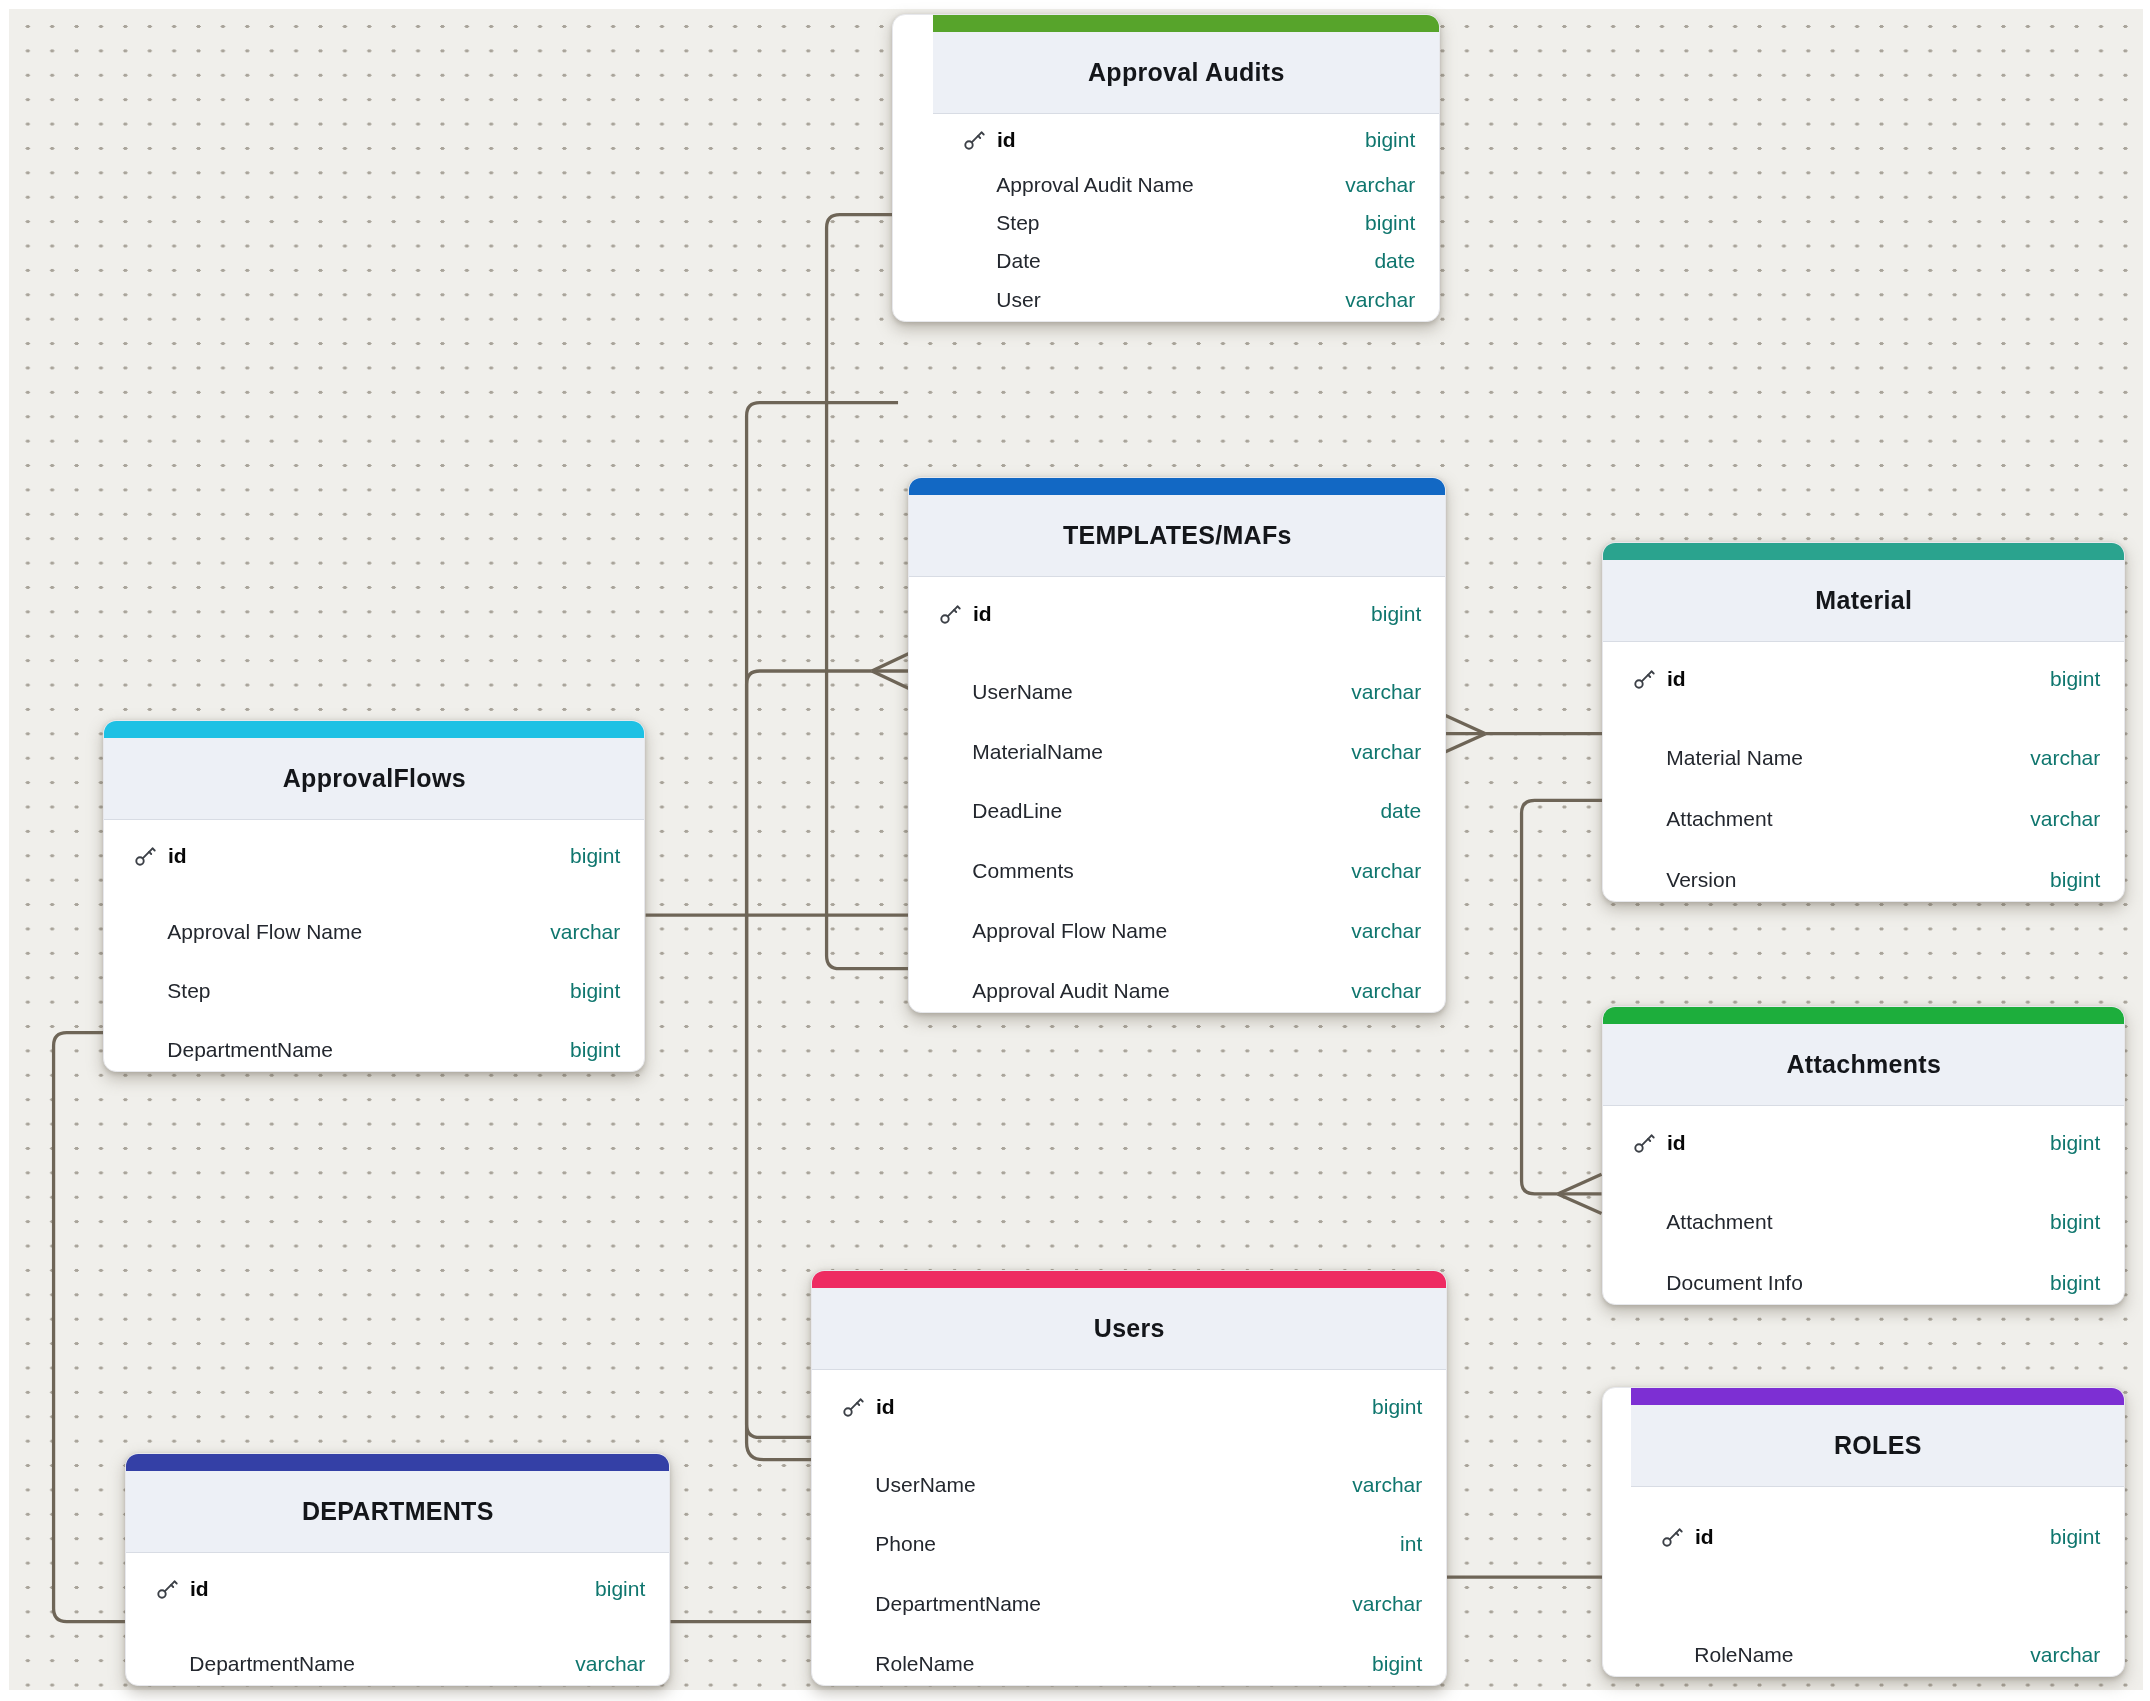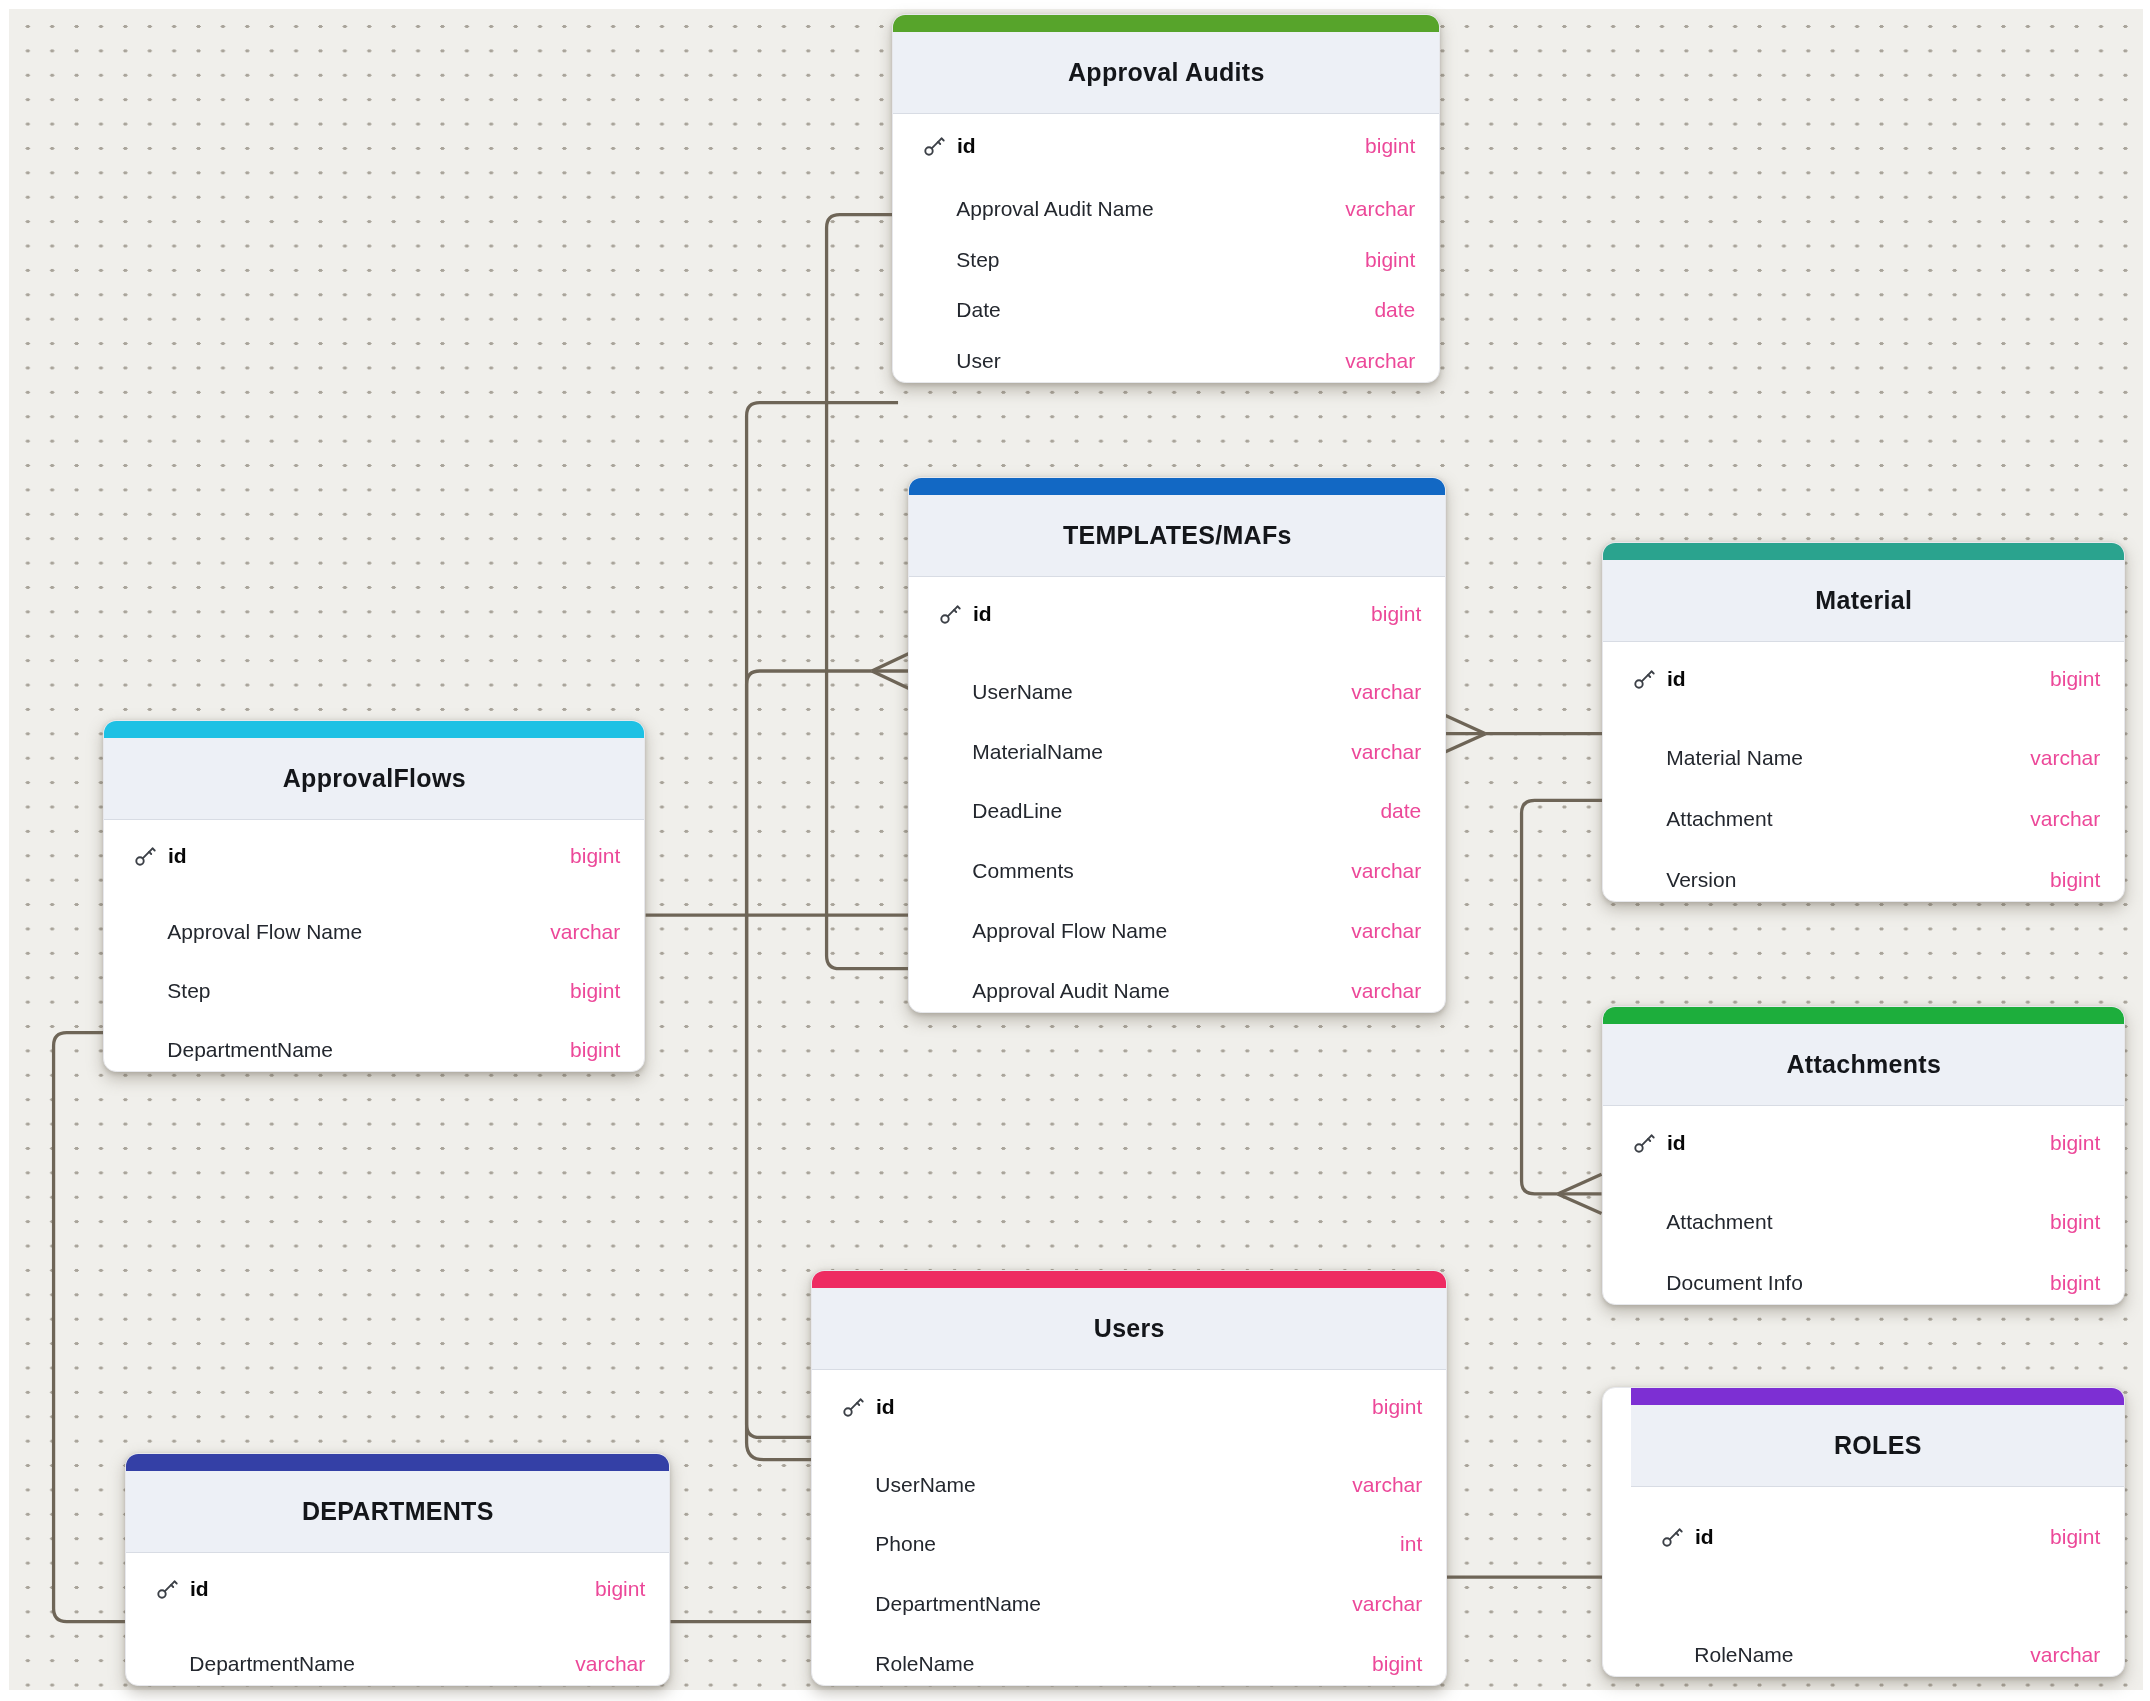--- a/index.html
+++ b/index.html
@@ -72,21 +72,21 @@
     white-space: nowrap;
   }
   .row.nopk { padding-left: 63px; align-items: flex-end; }
   .key-icon {
     width: 24px; height: 24px;
     flex: 0 0 24px;
     display: inline-block;
   }
   .fname { color: #23272e; }
   .fname.pk { font-weight: bold; color: #070707; margin-left: 10.6px; }
-  .ftype { margin-left: auto; color: #ec4899; padding-left: 26.4px; }
+  .ftype { margin-left: auto; color: #0f766e; padding-left: 26.4px; }
 </style>
 </head>
 <body>
 
 <div class="canvas">
   <svg class="rel-layer" viewBox="0 0 3255 2575" preserveAspectRatio="none">
       <g>
         <path d="M 971 1388 H 1381"></path>
       </g>
       <g>
@@ -116,21 +116,21 @@
       <g>
         <path d="M 2052 2402 H 2431"></path>
       </g>
       <g>
         <path d="M 1009 2470 H 1234"></path>
       </g>
       <g>
         <path d="M 163 1568 H 88 Q 68 1568 68 1588 V 2450 Q 68 2470 88 2470 H 196"></path>
       </g>
     </svg>
-<div class="table" style="left: 883px; top: 4.6px; width: 548px; height: 369px;">
+<div class="table" style="left: 883px; top: 4.6px; width: 548px; height: 308px; padding-left: 40px;">
       <div class="accent" style="background: rgb(87, 164, 43);"></div>
       <div class="title">Approval Audits</div>
       <div class="rows">
         <div class="row">
           <svg class="key-icon" viewBox="0 0 24 24">
             <g fill="none" stroke="#3c4047" stroke-width="1.9" stroke-linecap="round">
               <circle cx="7" cy="17" r="3.7"></circle>
               <path d="M9.7 14.3 L19.6 4.4"></path>
               <path d="M19.6 4.4 l2.1 2.1"></path>
               <path d="M16.1 7.9 l2.1 2.1"></path>

